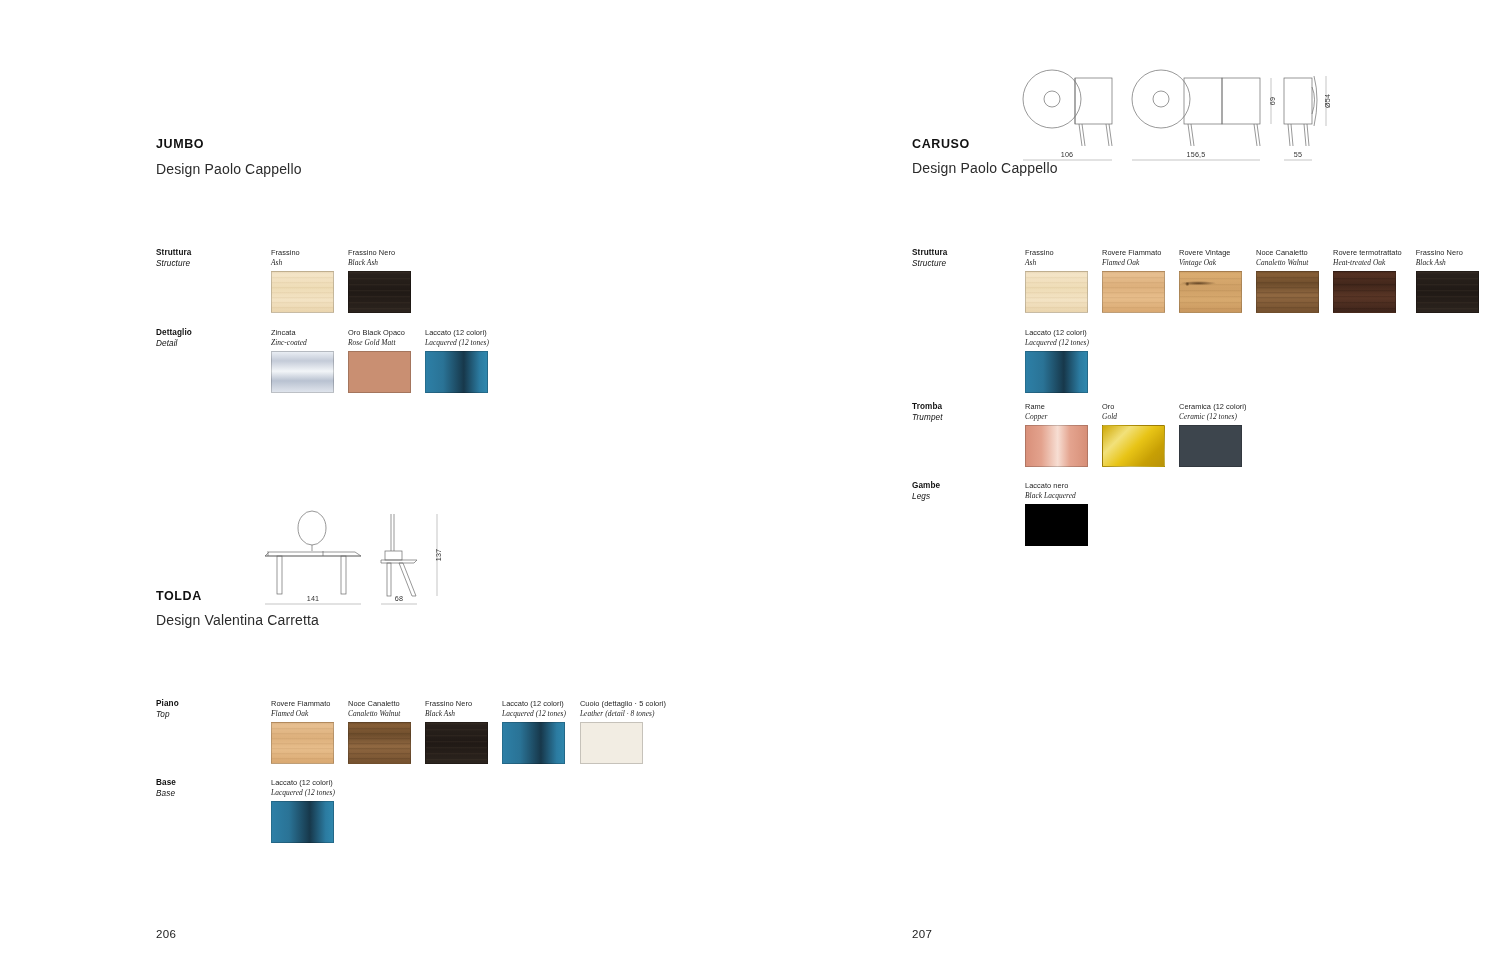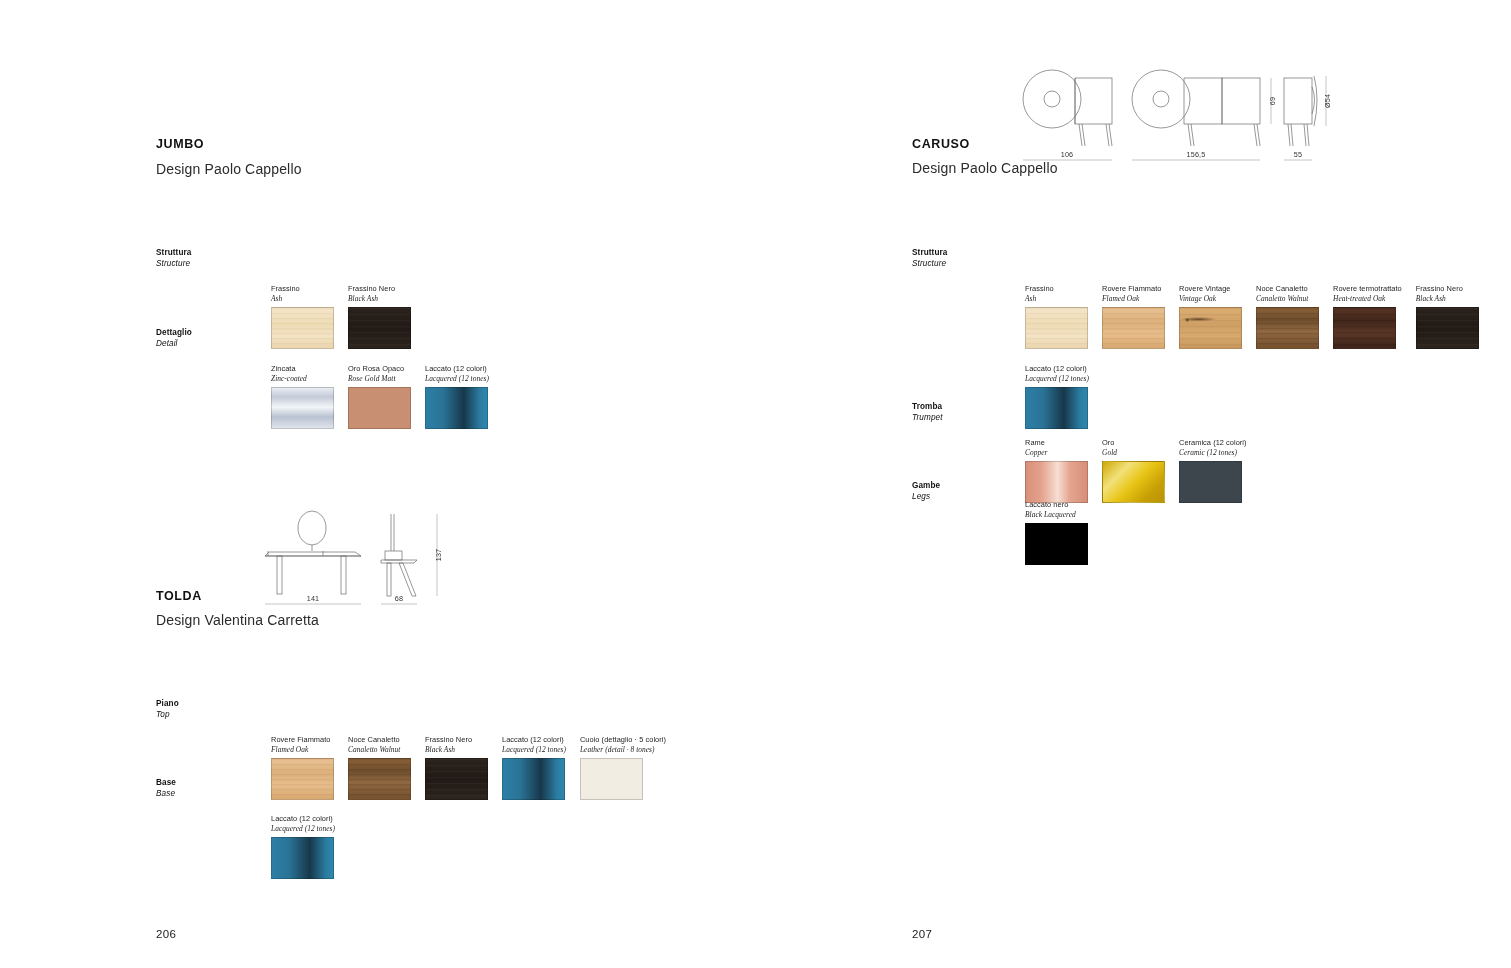--- a/index.html
+++ b/index.html
@@ -71,21 +71,20 @@
     display: flex;
   }
   .swatch-item {
     display: flex;
     flex-direction: column;
   }
   .swatch-caption {
     line-height: 1.3;
     margin-bottom: 4px;
     white-space: nowrap;
-    margin-top: 36px;
   }
   .swatch-caption .it {
     display: block;
     font-size: 7.4px;
     color: #1d1d1d;
     letter-spacing: 0.05px;
   }
   .swatch-caption .en {
     display: block;
     font-size: 7.4px;
@@ -165,21 +164,21 @@
   <div class="swatches" style="left:271px; top:328px; gap:14px;">
     <div class="swatch-item">
       <div class="swatch-caption">
         <span class="it">Zincata</span>
         <span class="en">Zinc-coated</span>
       </div>
       <div class="swatch-chip" style="background:linear-gradient(180deg,#e9edf3 0%,#c4cbd8 22%,#f2f5f8 48%,#b9c2d1 72%,#dfe4ec 100%);"></div>
     </div>
     <div class="swatch-item">
       <div class="swatch-caption">
-        <span class="it">Oro Rosa Opaco</span>
+        <span class="it">Oro Black Opaco</span>
         <span class="en">Rose Gold Matt</span>
       </div>
       <div class="swatch-chip" style="background:#c98f72;"></div>
     </div>
     <div class="swatch-item">
       <div class="swatch-caption">
         <span class="it">Laccato (12 colori)</span>
         <span class="en">Lacquered (12 tones)</span>
       </div>
       <div class="swatch-chip" style="background:linear-gradient(90deg,#2d7fa6 0%,#2a7396 28%,#17384b 62%,#2b7ba1 88%,#2f87ad 100%);"></div>
@@ -437,21 +436,21 @@
         <span class="en">Ceramic (12 tones)</span>
       </div>
       <div class="swatch-chip" style="background:#3d454d;"></div>
     </div>
   </div>
 
   <div class="spec-label" style="left:156px; top:481px;">
     <span class="it">Gambe</span>
     <span class="en">Legs</span>
   </div>
-  <div class="swatches" style="left:269px; top:464px; gap:14px;">
+  <div class="swatches" style="left:269px; top:481px; gap:14px;">
     <div class="swatch-item">
       <div class="swatch-caption">
         <span class="it">Laccato nero</span>
         <span class="en">Black Lacquered</span>
       </div>
       <div class="swatch-chip" style="background:#000000;"></div>
     </div>
   </div>
 
   <div class="page-number" style="left:156px;">207</div>

